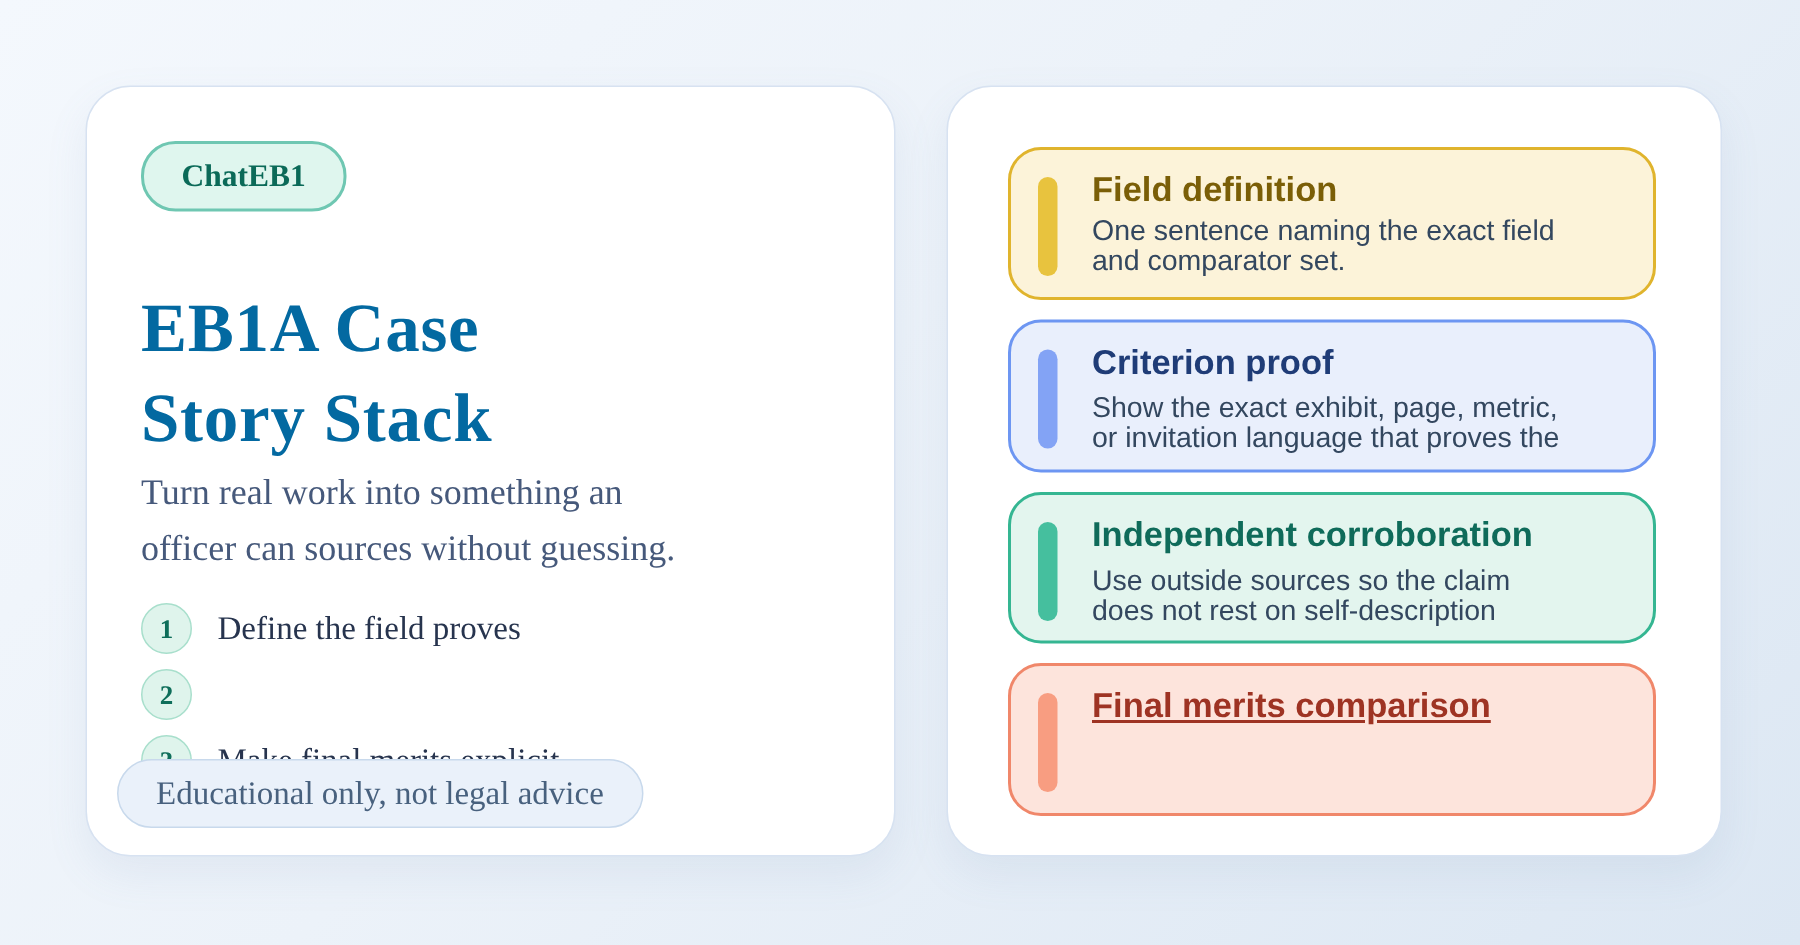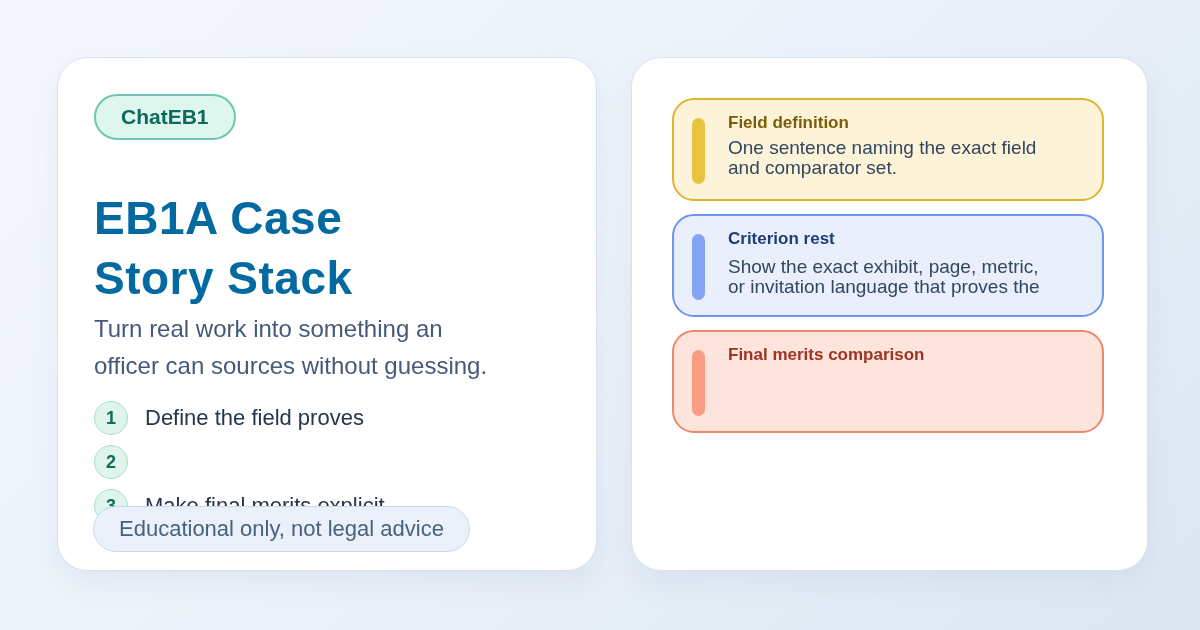--- a/index.html
+++ b/index.html
@@ -12,21 +12,21 @@
   .preline { white-space: pre-line; }
 
   .panel {
     position: absolute;
     top: 57px;
     background: #ffffff;
     border: 1.5px solid #d7e2f1;
     border-radius: 30px;
     box-shadow: 0 12px 28px rgba(110, 140, 180, 0.10);
   }
-  .panel-left  { left: 57px;  width: 540px; height: 514px; padding: 36px; overflow: hidden; }
+  .panel-left  { left: 57px;  width: 540px; height: 514px; padding: 36px; overflow: hidden; font-family: Liberation Serif, serif; }
   .panel-right { left: 631px; width: 517px; height: 514px; padding: 40px 43px 26px 40px;
                  display: flex; flex-direction: column; gap: 13px; overflow: hidden; }
 
   
   .badge {
     display: inline-block;
     padding: 9px 25px;
     background: #dff6ee;
     border: 2px solid #6fc7b2;
     border-radius: 23px;
@@ -62,21 +62,21 @@
     background: #dff4ec;
     border: 1.5px solid #a8dfcc;
     color: #0e6e5a;
     font-size: 18px;
     font-weight: bold;
     display: flex; align-items: center; justify-content: center;
   }
   .step-label { font-size: 22px; color: #27344e; }
   .disclaimer {
     position: absolute;
-    left: 35px;
+    left: 20px;
     bottom: 18px;
     padding: 9px 25px;
     background: #eaf1fa;
     border: 1.5px solid #c8d9ec;
     border-radius: 24px;
     color: #48617e;
     font-size: 22px;
     white-space: nowrap;
   }
 
@@ -88,39 +88,39 @@
     border: 2.5px solid;
     padding: 13px 16px 10px 54px;
     overflow: hidden;
   }
   .accent-bar {
     position: absolute;
     left: 18px; top: 18px;
     width: 13px; height: 66px;
     border-radius: 7px;
   }
-  .card-title { font-size: 17px; font-weight: bold; }
+  .card-title { font-size: 23px; font-weight: bold; }
   .card-body  { margin-top: 5px; font-size: 19px; line-height: 20px; color: #33475f; }
 
   .card-0 { background: #fcf3d9; border-color: #e0b42d; }
   .card-0 .accent-bar { background: #e8c33e; }
   .card-0 .card-title { color: #7a5e07; }
 
   .card-1 { background: #e9effc; border-color: #6d96f2; }
   .card-1 .accent-bar { background: #83a3f5; }
   .card-1 .card-title { color: #1f3c77; }
   .card-1 .card-body, .card-2 .card-body { margin-top: 8px; }
 
   .card-2 { background: #e3f5ee; border-color: #35b692; }
   .card-2 .accent-bar { background: #45bf9e; }
   .card-2 .card-title { color: #0f6b5a; }
 
   .card-3 { background: #fde4dc; border-color: #f0876a; }
   .card-3 .accent-bar { background: #f89d81; }
-  .card-3 .card-title { color: #9e3323; }
+  .card-3 .card-title { color: #9e3323; text-decoration: underline; }
 </style>
 </head>
 <body>
 
 <section class="panel panel-left">
   <span class="badge">ChatEB1</span>
 
   <h1 class="title preline">EB1A Case
 Story Stack</h1>
 
@@ -148,24 +148,30 @@
 
   <div class="card card-0">
     <span class="accent-bar"></span>
     <div class="card-title">Field definition</div>
     <div class="card-body preline">One sentence naming the exact field
 and comparator set.</div>
   </div>
 
   <div class="card card-1">
     <span class="accent-bar"></span>
-    <div class="card-title">Criterion rest</div>
+    <div class="card-title">Criterion proof</div>
     <div class="card-body preline">Show the exact exhibit, page, metric,
 or invitation language that proves the</div>
   </div>
 
+  <div class="card card-2">
+    <span class="accent-bar"></span>
+    <div class="card-title">Independent corroboration</div>
+    <div class="card-body preline">Use outside sources so the claim
+does not rest on self-description</div>
+  </div>
 
   <div class="card card-3">
     <span class="accent-bar"></span>
     <div class="card-title">Final merits comparison</div>
   </div>
 
 </section>
 
 </body></html>

